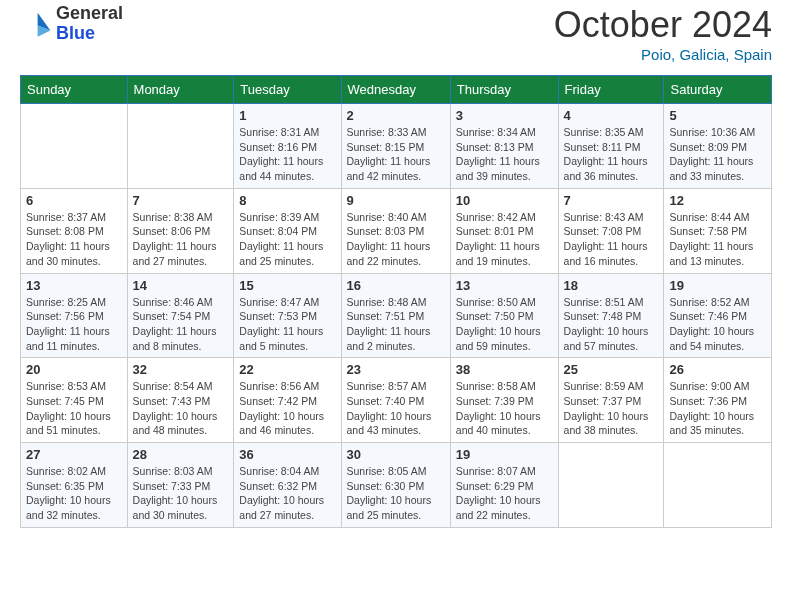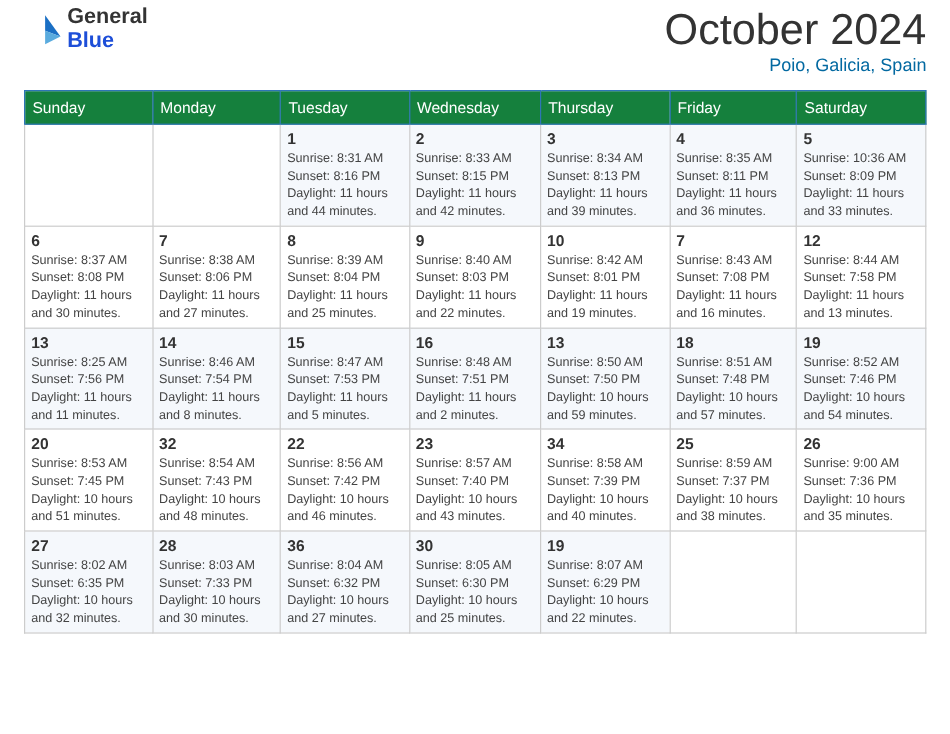--- a/index.html
+++ b/index.html
@@ -267,21 +267,21 @@
 Sunset: 7:42 PM
 Daylight: 10 hours and 46 minutes.</div>
           </td>
           <td>
             <span class="day-num">23</span>
             <div class="day-detail">Sunrise: 8:57 AM
 Sunset: 7:40 PM
 Daylight: 10 hours and 43 minutes.</div>
           </td>
           <td>
-            <span class="day-num">34</span>
+            <span class="day-num">38</span>
             <div class="day-detail">Sunrise: 8:58 AM
 Sunset: 7:39 PM
 Daylight: 10 hours and 40 minutes.</div>
           </td>
           <td>
             <span class="day-num">25</span>
             <div class="day-detail">Sunrise: 8:59 AM
 Sunset: 7:37 PM
 Daylight: 10 hours and 38 minutes.</div>
           </td>

